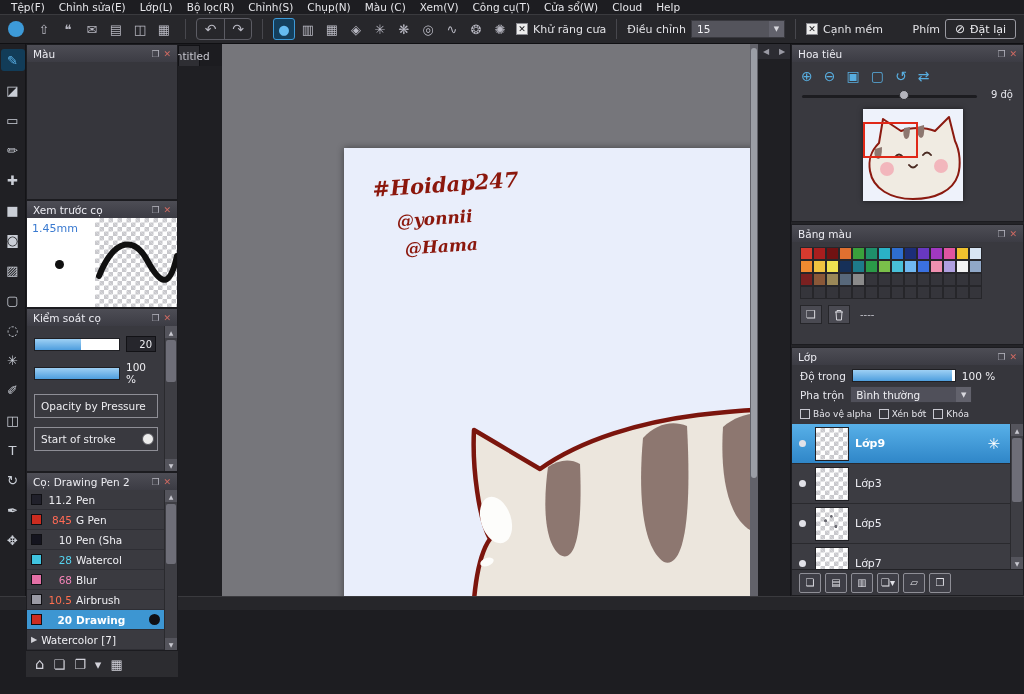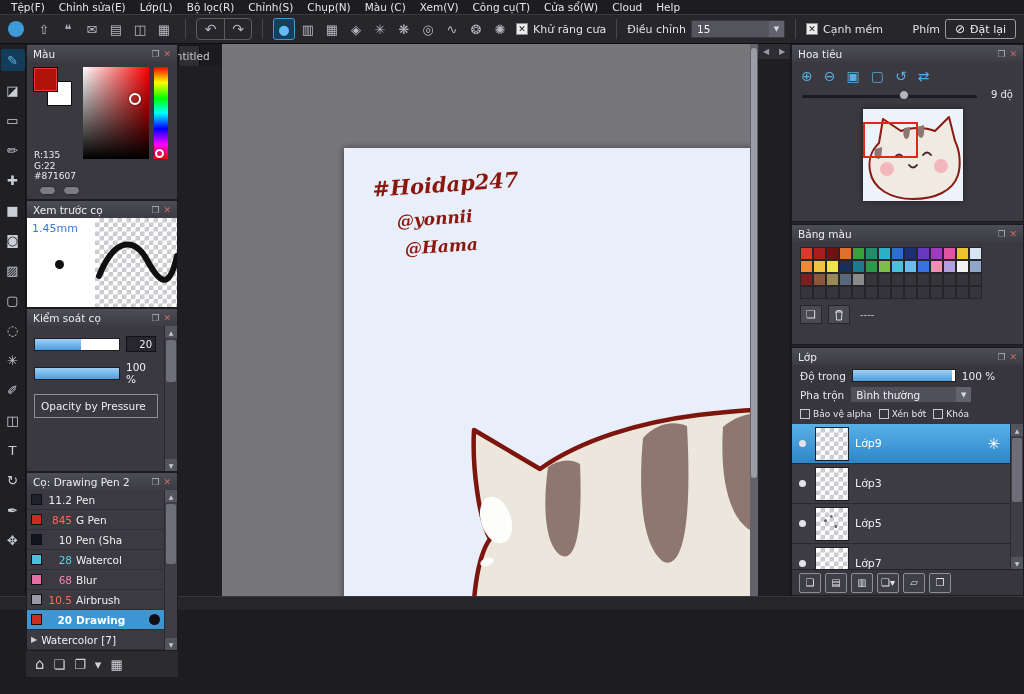--- a/index.html
+++ b/index.html
@@ -122,21 +122,21 @@
 .clab{font-size:9px;color:#e4e4ea;white-space:nowrap}
 .layerlist-wrap{flex:1;position:relative;overflow:hidden}
 .layerlist{position:absolute;left:0;top:0;right:13px;bottom:0;overflow:hidden}
 .lay{height:40px;display:flex;align-items:center;gap:6px;padding:0 4px;background:#3c3c42;border-bottom:1px solid #2a2a2e;cursor:pointer}
 .lay.sel{background:linear-gradient(#58b0e8,#2f86c8)}
 .eye{width:7px;height:7px;border-radius:50%;background:#e2e2e8;margin:0 3px;flex:none}
 .lthumb{width:34px;height:34px;border:1px solid #202024;position:relative;flex:none}
 .lthumb.cat::after{content:"";position:absolute;left:4px;top:8px;right:3px;bottom:3px;background:#e8dfd2;border:1px solid #9a2a1a;border-radius:45% 45% 10% 10%}
 .lthumb.sketch::after{content:"";position:absolute;inset:0;background-image:radial-gradient(circle at 30% 40%,#6a6a72 1.2px,transparent 1.8px),radial-gradient(circle at 62% 58%,#6a6a72 1.2px,transparent 1.8px),radial-gradient(circle at 48% 26%,#6a6a72 1px,transparent 1.6px)}
 .lname{font-size:11px;color:#ececf2}
-.lay.sel .lname{color:#fff;font-weight:normal}
+.lay.sel .lname{color:#fff;font-weight:bold}
 .gear{margin-left:auto;color:#fff;font-size:15px;margin-right:6px}
 .layer-tools{height:26px;display:flex;align-items:center;gap:4px;padding:0 7px;background:#36363c;border-top:1px solid #222226;flex:none}
 .lt-btn{min-width:22px;height:20px;border:1px solid #8e8e96;border-radius:2px;display:flex;align-items:center;justify-content:center;font-size:10px;color:#e2e2e8;background:#3e3e46;padding:0 2px;cursor:pointer}
 
 .statusbar{height:14px;background:#26262a;border-top:1px solid #3a3a3e;flex:none}
 </style>
 </head>
 <body>
 
 <div class="app">
@@ -235,37 +235,20 @@
 
     <div class="leftcol">
 
       <div class="panel" style="height:156px">
         <div class="phead">
           <span>Màu</span>
             <span class="sp"></span>
           <span class="pop">❐</span>
           <span class="closex">✕</span>
         </div>
-        <div class="pbody">
-          <div class="fg-swatch"></div>
-          <div class="bg-swatch"></div>
-          <div class="sv-box">
-            <div class="sv-ring"></div>
-          </div>
-          <div class="hue-bar">
-            <div class="hue-ring"></div>
-          </div>
-          <div class="rgb-txt">
-            <div>R:135</div>
-            <div>G:22</div>
-            <div>#871607</div>
-          </div>
-          <div class="pill" style="left:12px;top:124px"></div>
-          <div class="pill" style="left:36px;top:124px"></div>
-        </div>
       </div>
 
       <div class="panel" style="height:108px">
         <div class="phead">
           <span>Xem trước cọ</span>
             <span class="sp"></span>
           <span class="pop">❐</span>
           <span class="closex">✕</span>
         </div>
         <div class="pbody bp-body">
@@ -294,20 +277,24 @@
             <div class="valbox">20</div>
           </div>
           <div class="slider-row">
             <div class="sl" style="width:86px">
                 <div class="fill" style="width:100%"></div>
               </div>
             <span class="pct">100 %</span>
           </div>
           <div class="ctl-box">
             <span>Opacity by Pressure</span>
+          </div>
+          <div class="ctl-box">
+            <span>Start of stroke</span>
+            <div class="knob"></div>
           </div>
         </div>
         <div class="vsb">
           <div class="arr">▲</div>
           <div class="track">
               <div class="thumb"></div>
             </div>
           <div class="arr">▼</div>
         </div>
       </div>

